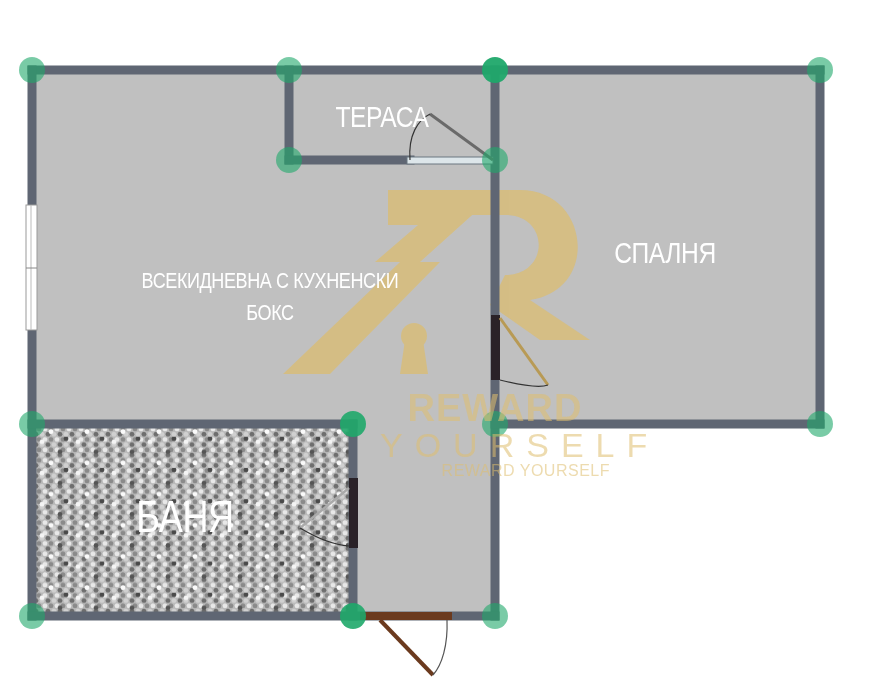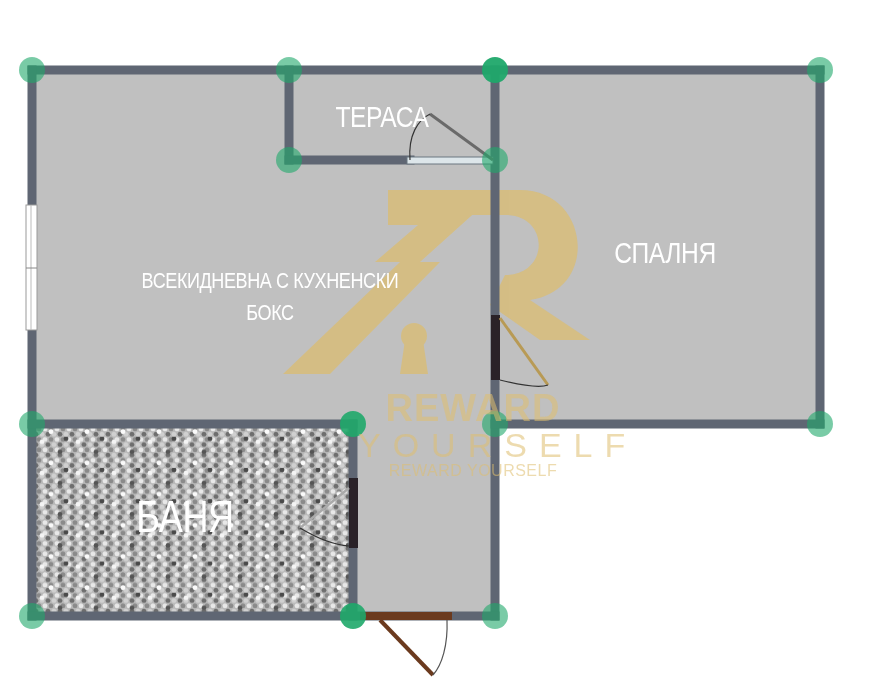--- a/index.html
+++ b/index.html
@@ -101,24 +101,24 @@
     <circle cx="32" cy="424" r="13"></circle>
     <circle cx="353" cy="424" r="13" fill-opacity="0.9"></circle>
     <circle cx="495" cy="424" r="13"></circle>
     <circle cx="820" cy="424" r="13"></circle>
     <circle cx="32" cy="616" r="13"></circle>
     <circle cx="353" cy="616" r="13" fill-opacity="0.9"></circle>
     <circle cx="495" cy="616" r="13"></circle>
   </g>
 </svg>
 
-<div class="watermark" style="left:358px; top:388px; width:230px;">
+<div class="watermark" style="left:380px; top:388px; width:230px;">
   <div style="font-size:38px; font-weight:bold; line-height:40px; letter-spacing:1px;">REWARD</div>
   <div style="font-size:34px; line-height:34px; letter-spacing:12px;">YOURSELF</div>
-  <div style="font-size:16px; line-height:18px; letter-spacing:0.5px;">REWARD YOURSELF</div>
+  <div style="font-size:16px; line-height:18px; letter-spacing:0.5px;text-align:right;">REWARD YOURSELF</div>
 </div>
 
 <div class="room-label" style="left:312px; top:100px; width:140px; font-size:30px;">ТЕРАСА</div>
 
 <div class="room-label" style="left:110px; top:265px; width:320px; font-size:22px; line-height:32px;">
   <div>ВСЕКИДНЕВНА С КУХНЕНСКИ</div>
   <div>БОКС</div>
 </div>
 
 <div class="room-label" style="left:590px; top:236px; width:150px; font-size:30px;">СПАЛНЯ</div>

